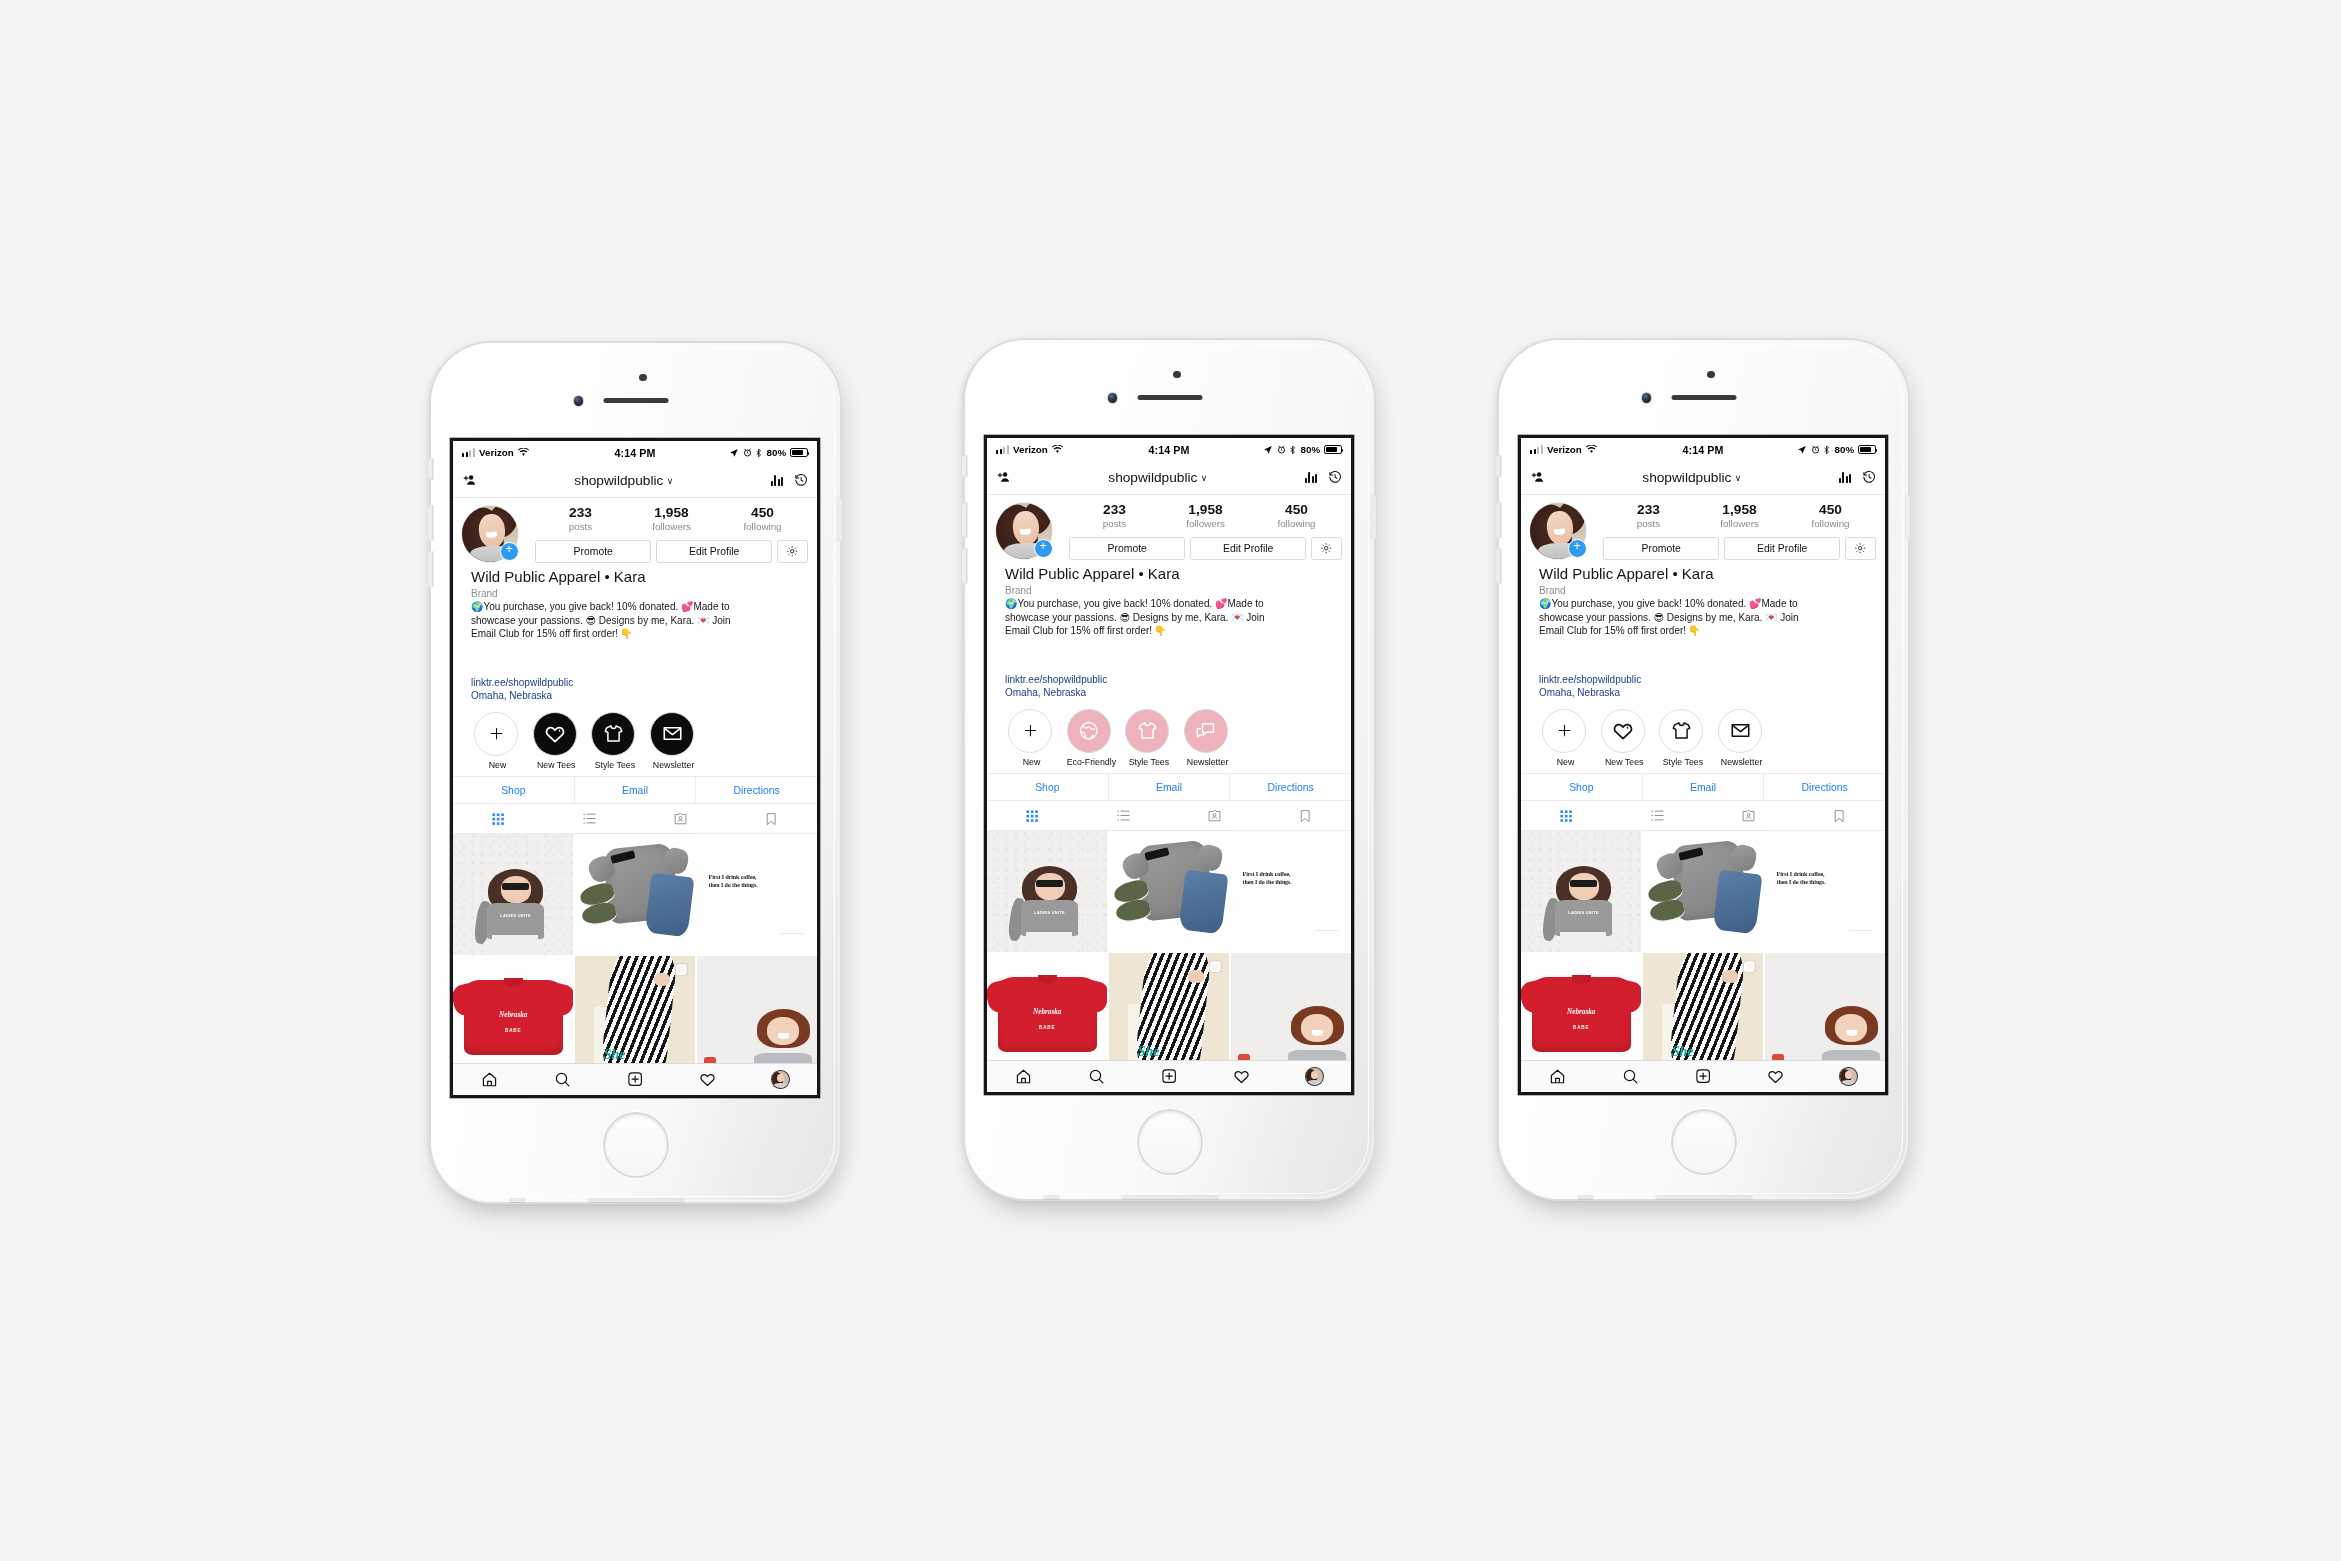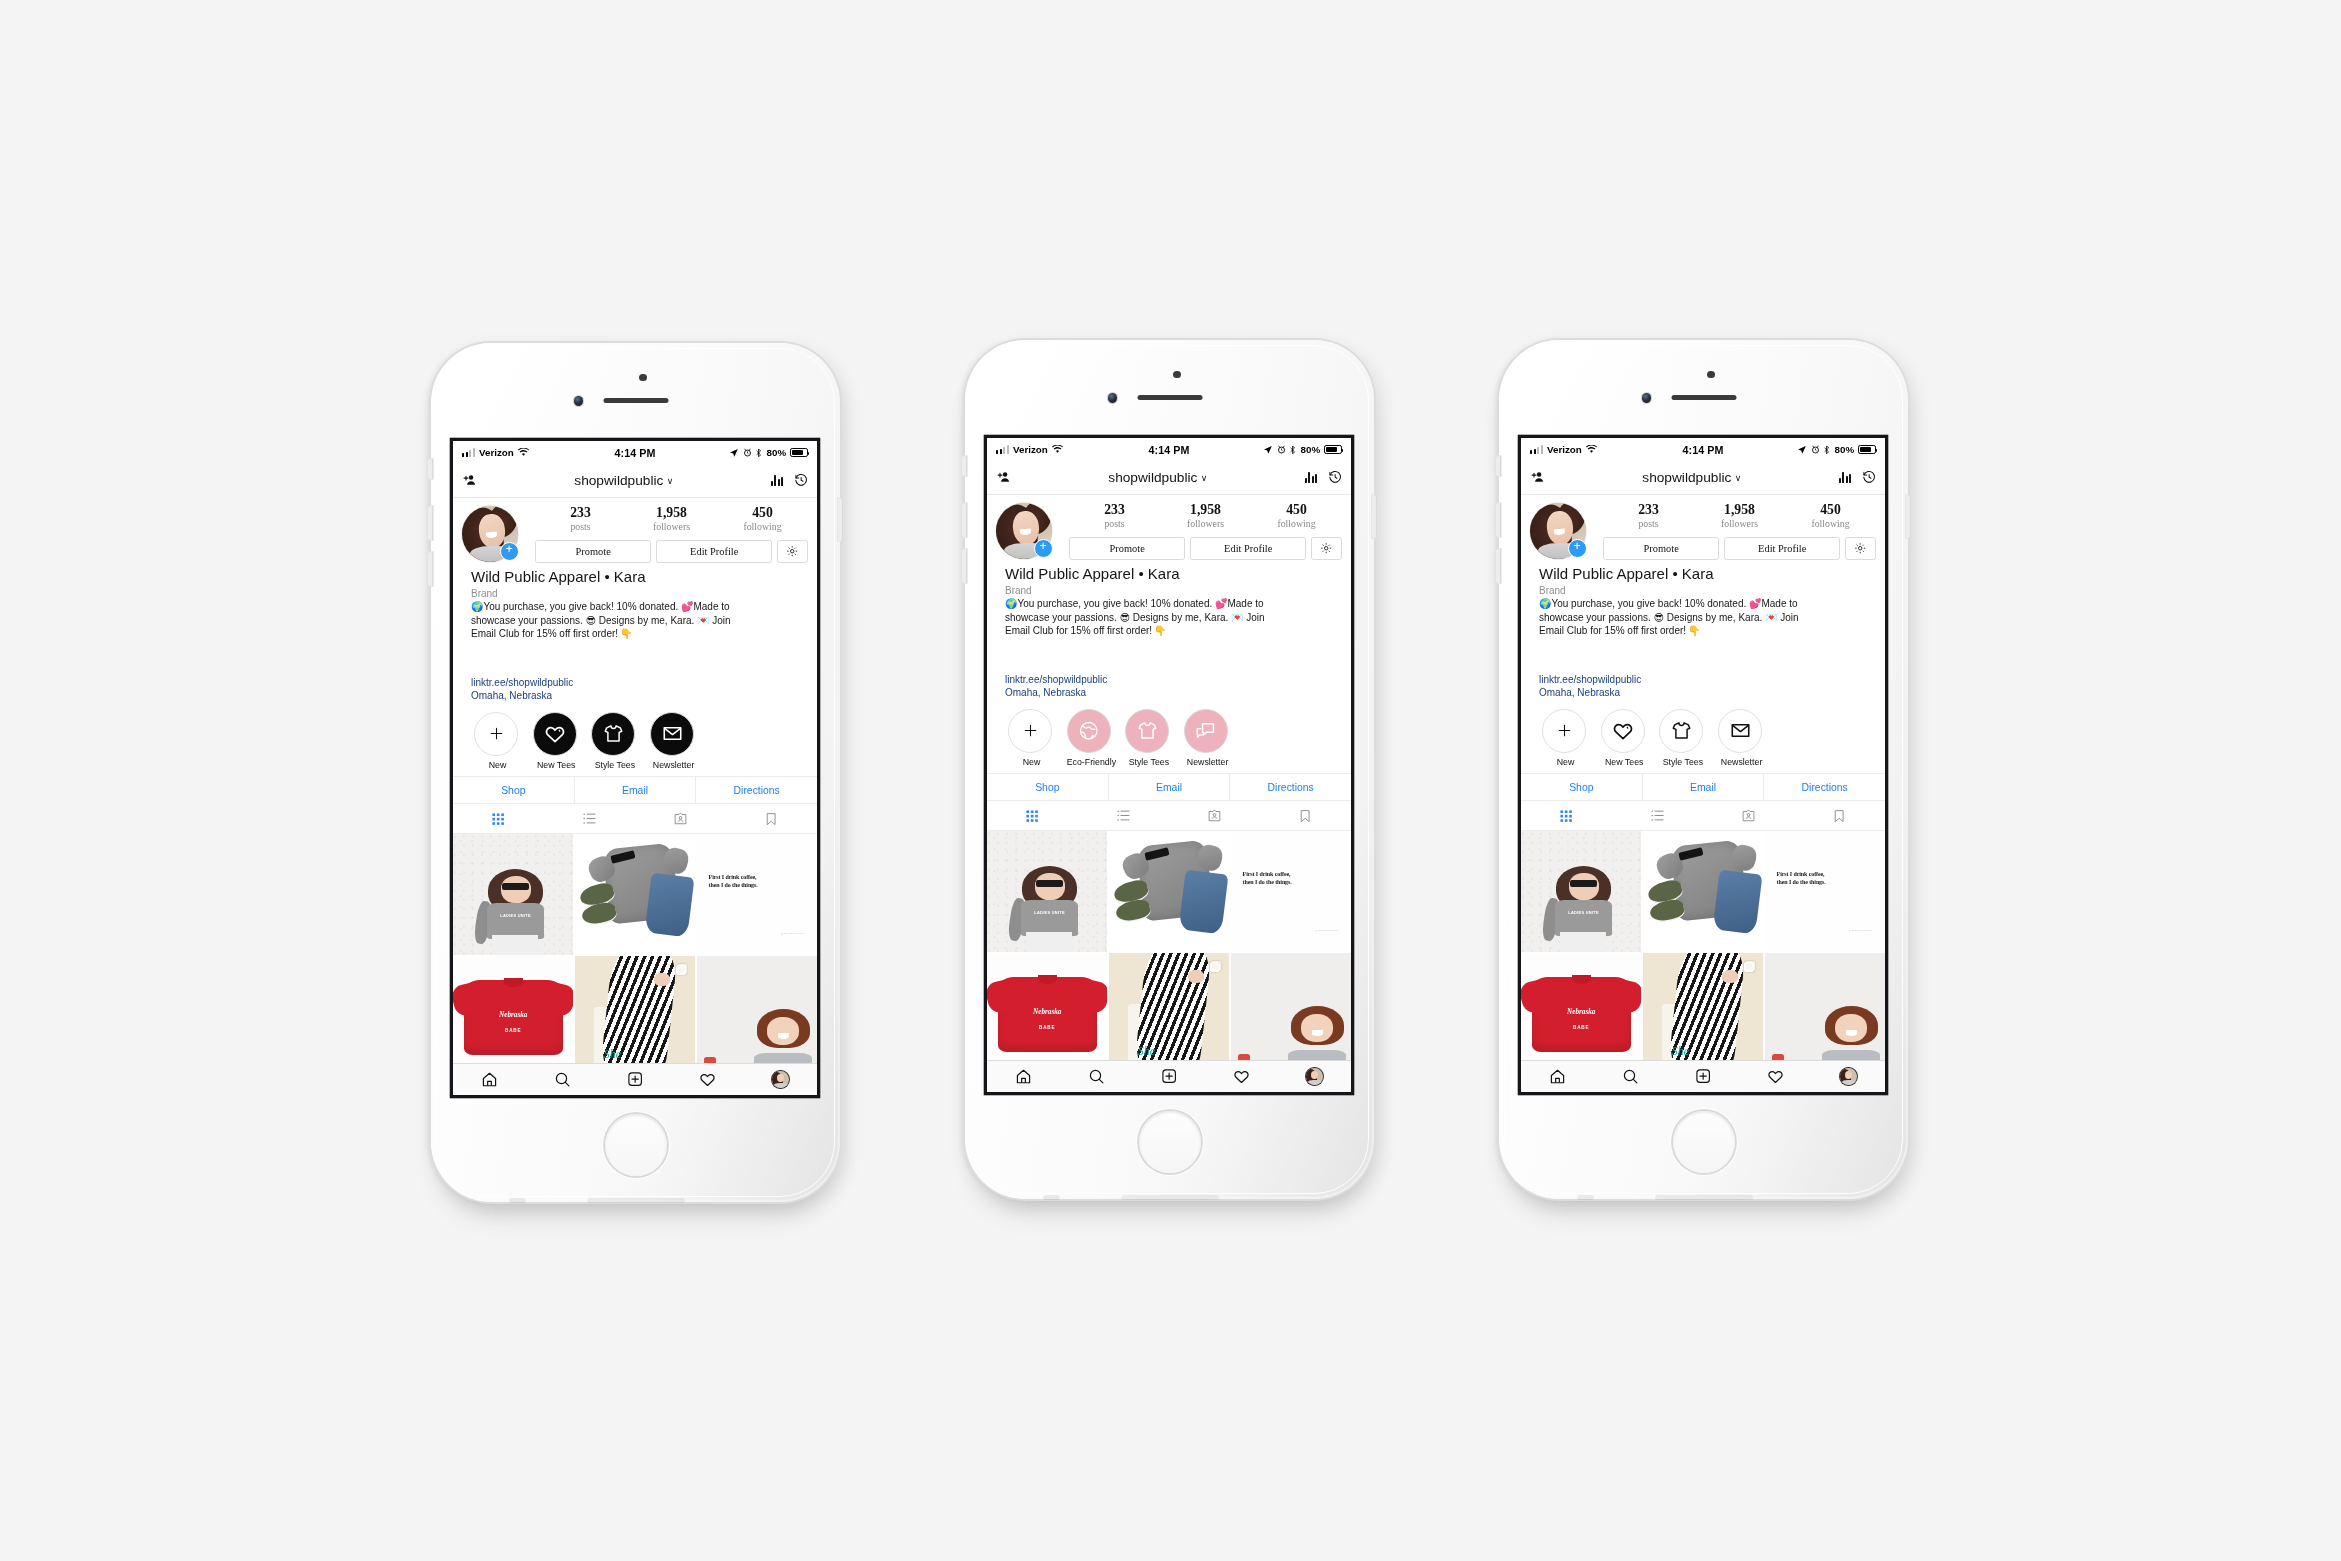--- a/index.html
+++ b/index.html
@@ -101,21 +101,21 @@
   .av-hair2{position:absolute;right:2%;top:-4%;width:50%;height:60%;
     background:radial-gradient(ellipse at 40% 60%,#4e2c21 0%,#321a13 100%);
     border-radius:50% 50% 60% 40%;transform:rotate(14deg);}
   .av-face{position:absolute;left:30%;top:14%;width:46%;height:60%;
     background:linear-gradient(170deg,#f3d7c4 0%,#e8bfa6 100%);border-radius:48% 48% 52% 52%;transform:rotate(-6deg);}
   .av-smile{position:absolute;left:43%;top:47%;width:20%;height:10%;background:#fff;border-radius:0 0 60% 60%;transform:rotate(-6deg);}
   .av-shirt{position:absolute;left:14%;bottom:-6%;width:86%;height:34%;background:linear-gradient(#d5d5d5,#bdbdbd);border-radius:42% 42% 0 0;}
   .plusbadge{position:absolute;right:-0.7px;bottom:0.7px;width:17px;height:17px;border-radius:50%;
     background:#2e9bf0;border:1.6px solid #fff;color:#fff;font-size:12.4px;line-height:13.7px;text-align:center;font-weight:300;}
 
-  .stats-area{flex:1;padding-left:17px;font-family:Liberation Serif, serif;}
+  .stats-area{flex:1;padding-left:17px;}
   .stats{display:flex;}
   .stat{flex:1;text-align:center;}
   .stat .num{font-size:13.7px;font-weight:bold;color:#111;line-height:1.05;}
   .stat .lbl{font-size:9.8px;color:#8a8a8a;margin-top:0.7px;}
   .actions{display:flex;gap:4.6px;margin-top:7.8px;}
   .btn{flex:1;height:21.5px;border:0.7px solid #dadada;border-radius:2.6px;background:#fff;
     display:flex;align-items:center;justify-content:center;font-size:10.4px;color:#111;}
   .btn.sq{flex:0 0 29px;}
 
   .bio{padding:3.9px 9px 0;font-size:10px;line-height:1.33;color:#161616;}
@@ -188,21 +188,21 @@
   .p4-t1{position:absolute;left:0;right:0;top:46%;text-align:center;color:#fff;font-size:7.2px;
     font-family:"Liberation Serif","DejaVu Serif",serif;font-style:italic;font-weight:bold;z-index:2;}
   .p4-t2{position:absolute;left:0;right:0;top:60%;text-align:center;color:#fff;font-size:4.6px;font-weight:bold;letter-spacing:0.9px;z-index:2;}
 
   .p5-bg{position:absolute;inset:0;background:#efe5d3;}
   .p5-stripe{position:absolute;left:26%;top:-6%;width:54%;height:112%;
     background:repeating-linear-gradient(-74deg,#171717 0 3.3px,#fdfdfd 3.3px 7.2px);
     border-radius:30% 22% 26% 30%;transform:rotate(6deg);}
   .p5-tote{position:absolute;left:16%;top:42%;width:44%;height:58%;background:#f7f4ec;border-radius:3.3px;}
   .p5-she{position:absolute;left:24%;top:76%;font-family:"Liberation Serif","DejaVu Serif",serif;
-    font-style:italic;font-weight:normal;font-size:12px;color:#18a79b;}
+    font-style:italic;font-weight:bold;font-size:14px;color:#18a79b;}
   .p5-hand{position:absolute;left:66%;top:14%;width:13%;height:11%;background:#f0cdb6;border-radius:42%;}
   .p5-multi{position:absolute;right:7%;top:7%;width:10.4px;height:10.4px;}
   .p5-multi i{position:absolute;width:7.8px;height:7.8px;border:1px solid #fff;border-radius:2px;
     box-shadow:0 0 2px rgba(0,0,0,.22);}
   .p5-multi i:nth-child(1){right:0;top:0;background:rgba(255,255,255,.25);}
   .p5-multi i:nth-child(2){left:0;bottom:0;background:rgba(255,255,255,.55);}
 
   .p6-bg{position:absolute;inset:0;background:#efeeec;}
   .p6-girl{position:absolute;right:4%;bottom:0;width:48%;height:56%;}
   .p6-girl .hair{position:absolute;left:4%;top:0;width:92%;height:58%;background:#7a3a22;border-radius:52% 52% 40% 40%;}

